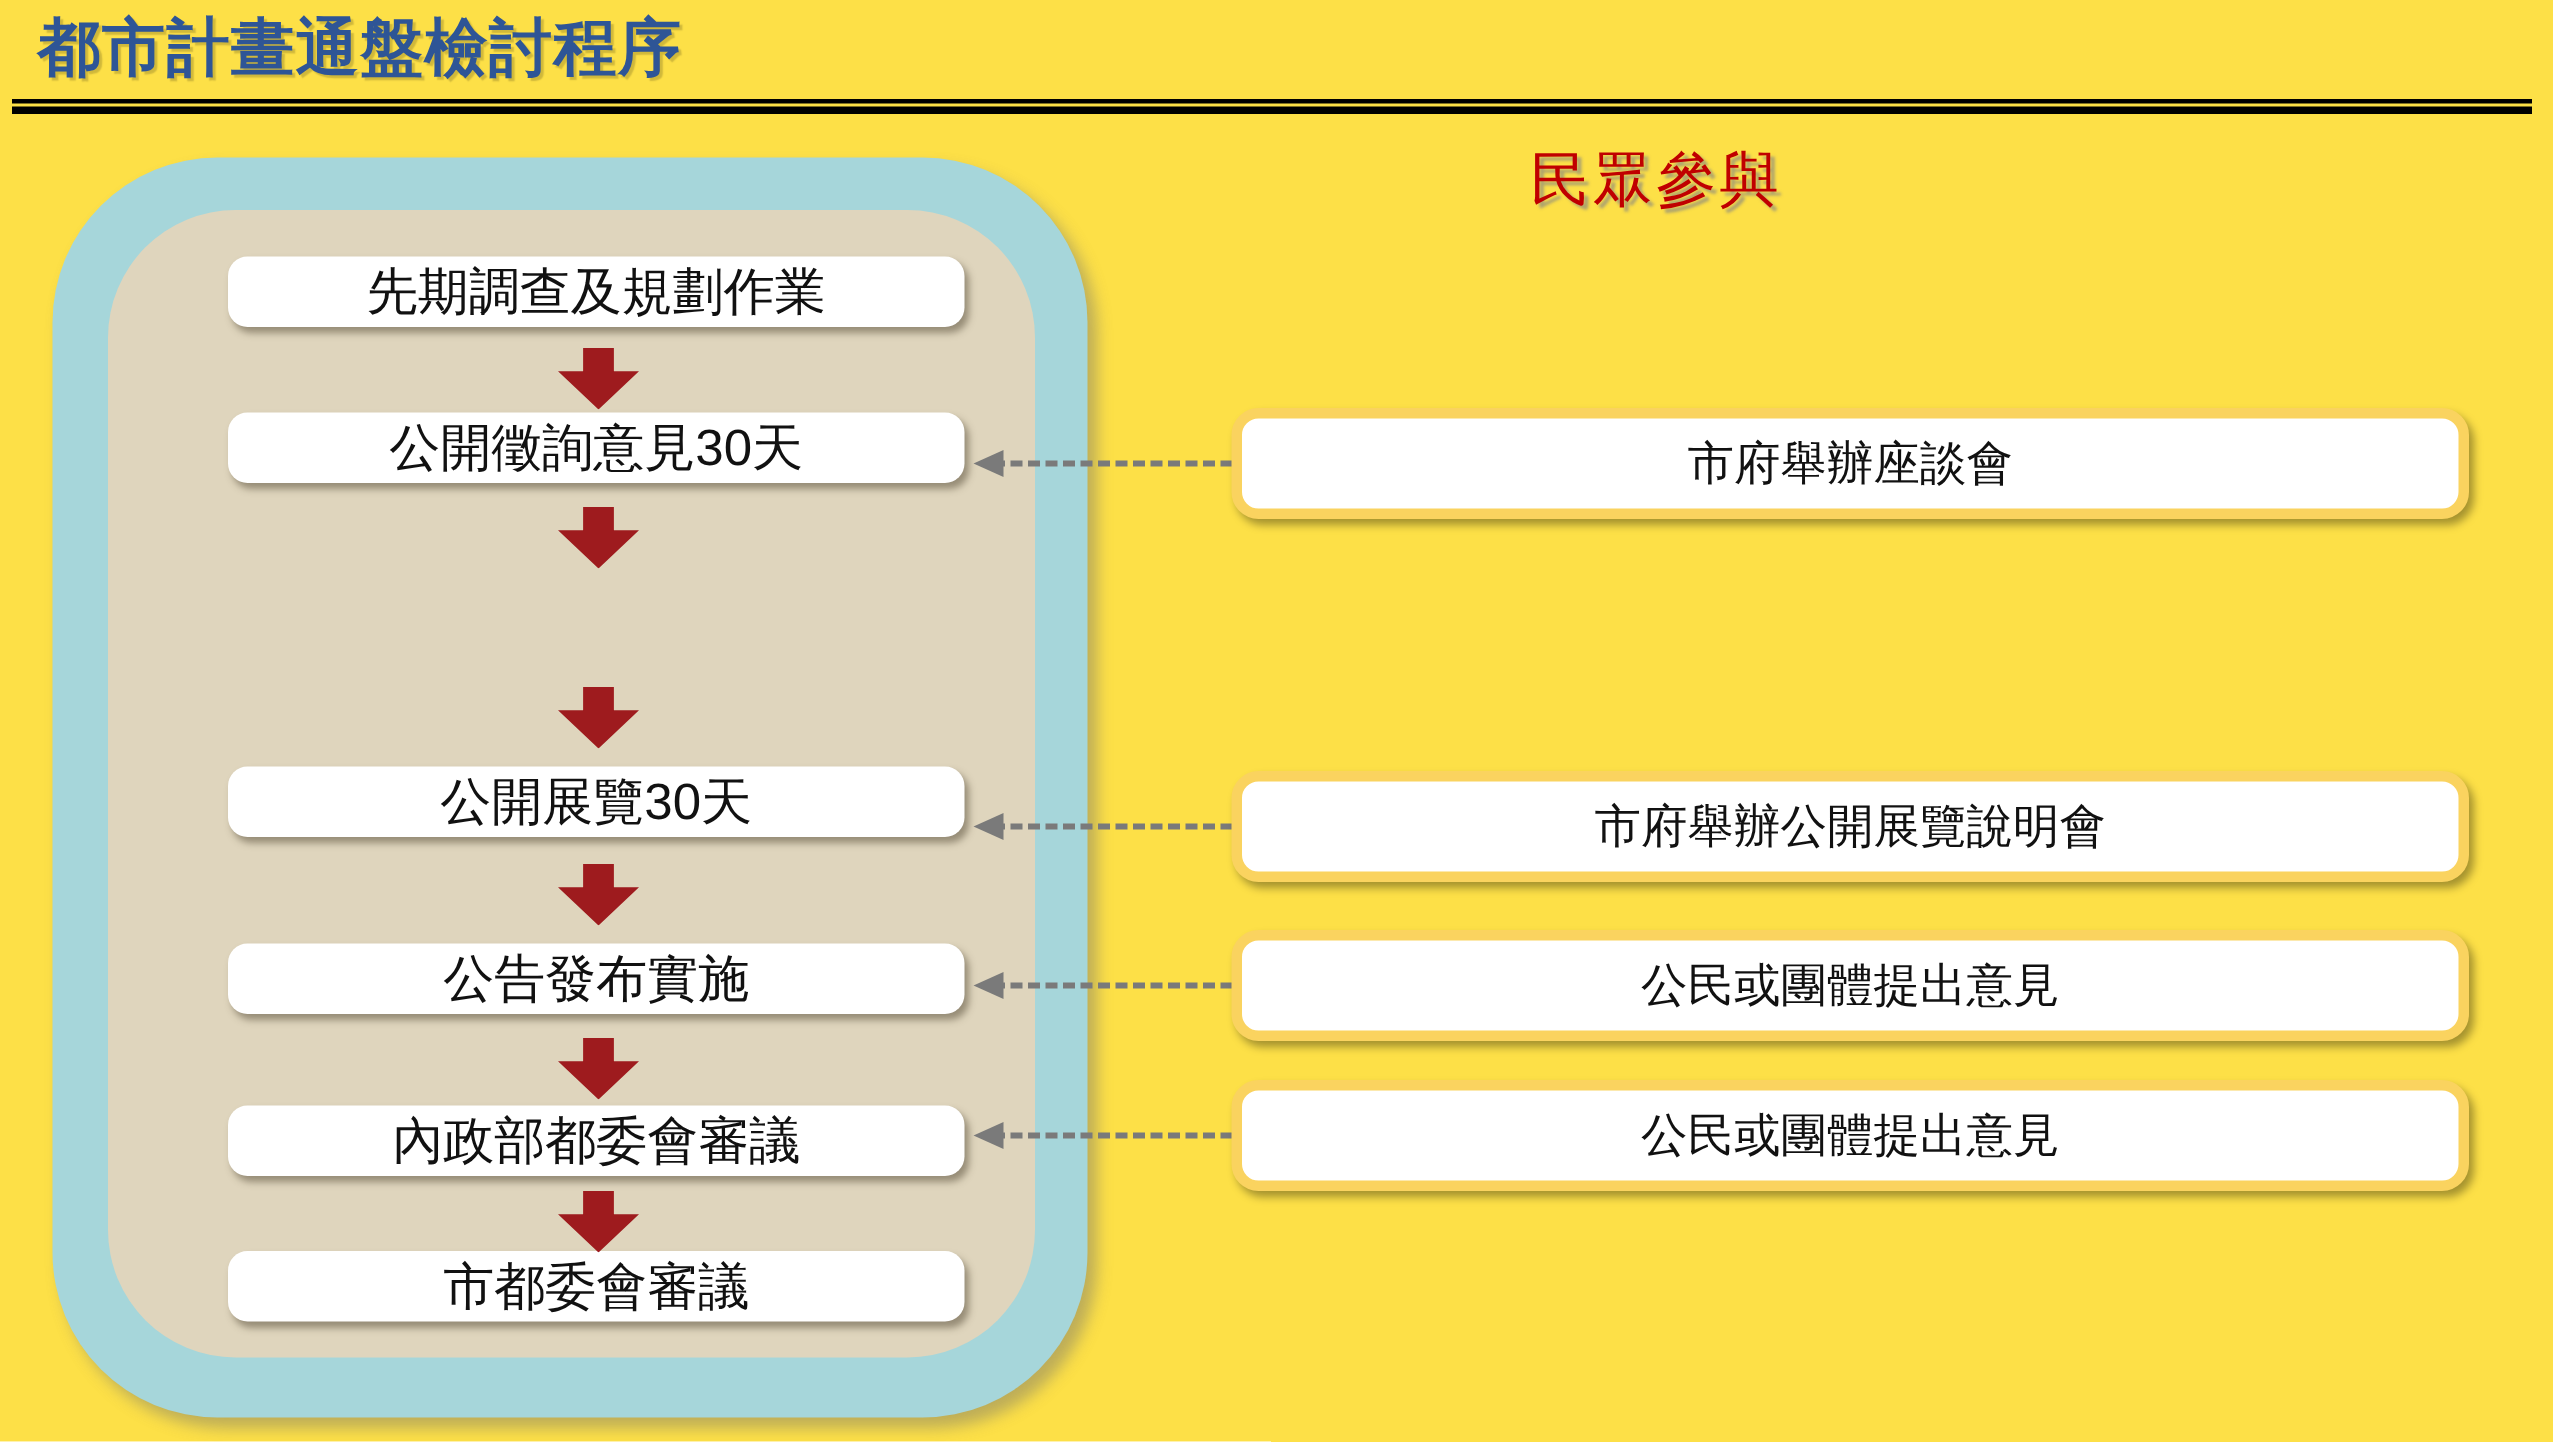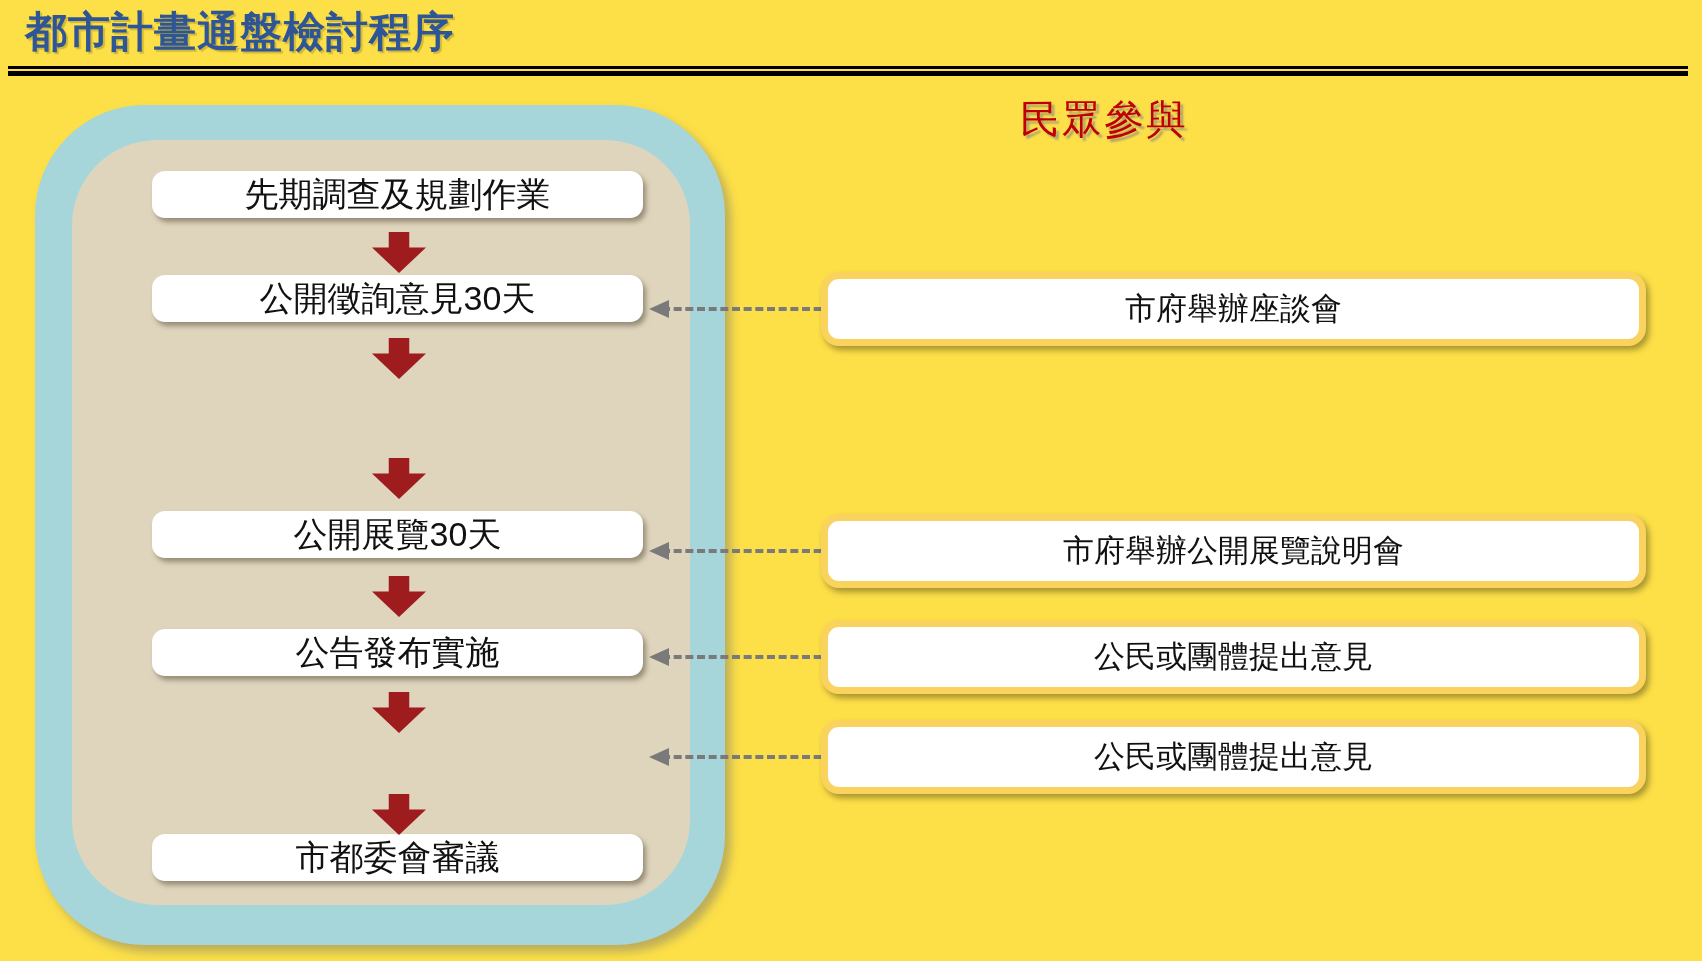--- a/index.html
+++ b/index.html
@@ -155,20 +155,21 @@
 
   <div class="ptitle">民眾參與</div>
 
   <div class="teal-ring"></div>
   <div class="tan-panel"></div>
 
   <div class="step" style="top:171px">先期調查及規劃作業</div>
   <div class="step" style="top:275px">公開徵詢意見30天</div>
   <div class="step" style="top:511px">公開展覽30天</div>
   <div class="step" style="top:629px">公告發布實施</div>
+  <div class="step" style="top:737px">內政部都委會審議</div>
   <div class="step" style="top:834px">市都委會審議</div>
 
   <div class="down-arrow" style="top:232px"></div>
   <div class="down-arrow" style="top:338px"></div>
   <div class="down-arrow" style="top:458px"></div>
   <div class="down-arrow" style="top:576px"></div>
   <div class="down-arrow" style="top:692px"></div>
   <div class="down-arrow" style="top:794px"></div>
 
   <div class="connector" style="top:300px">

